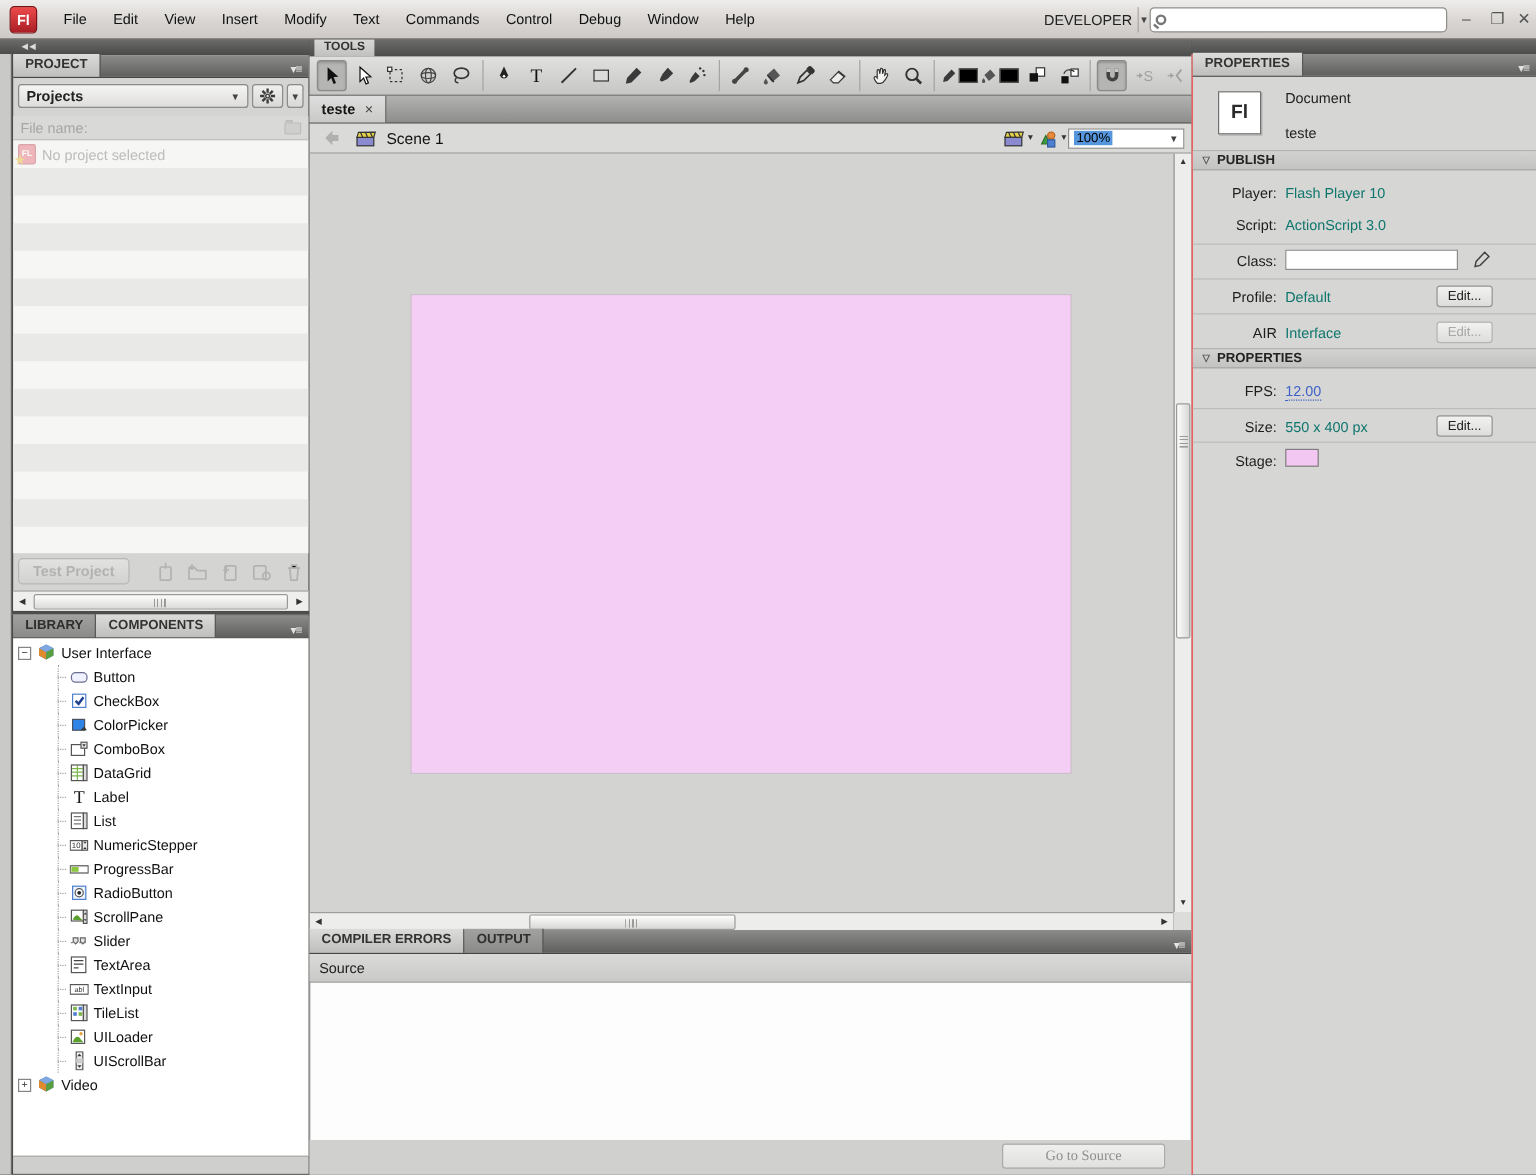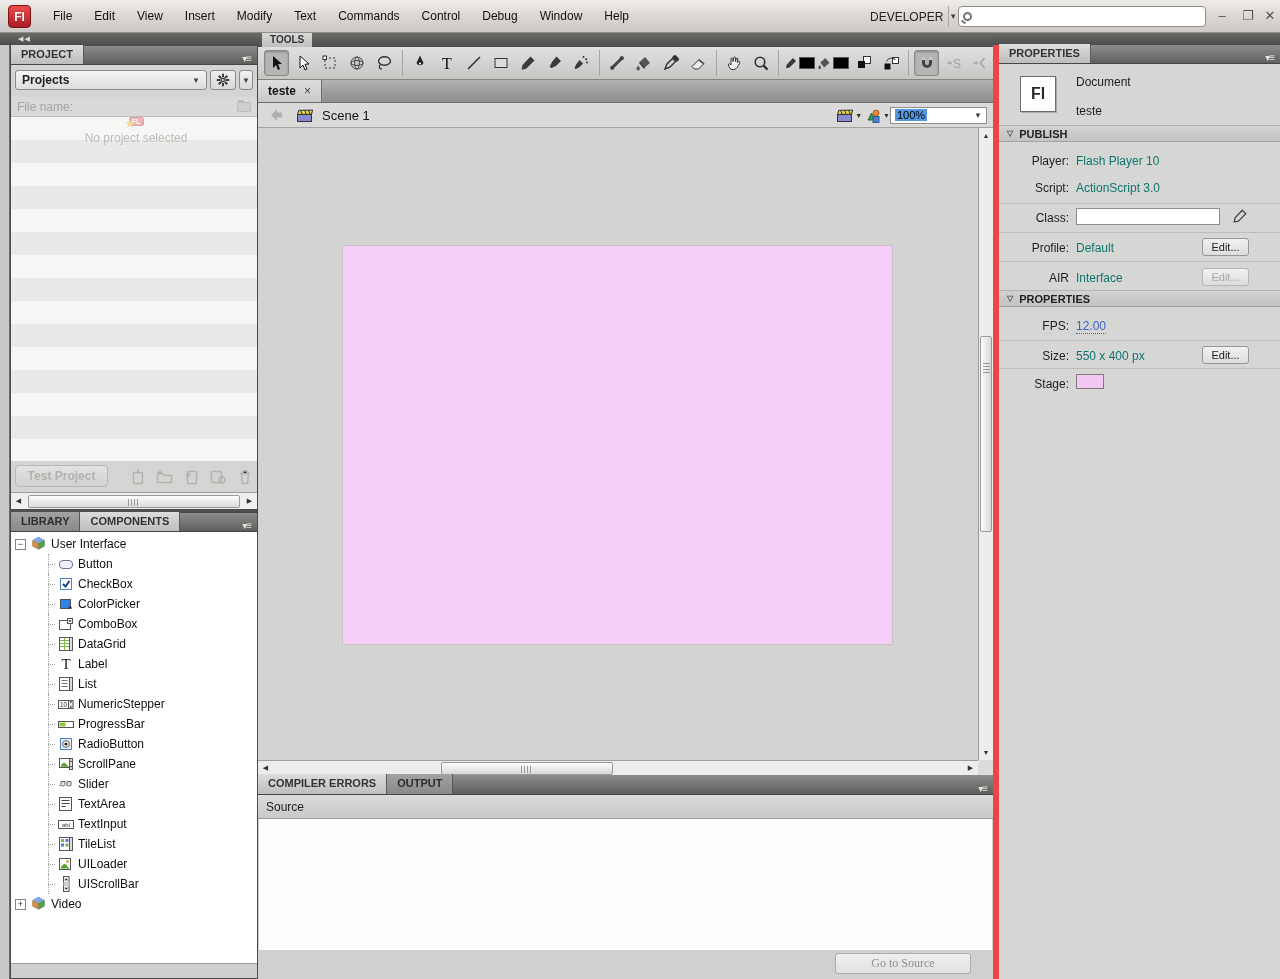--- a/index.html
+++ b/index.html
@@ -46,21 +46,21 @@
     display:flex; align-items:center; justify-content:space-between; padding:0 6px; font-weight:bold; color:#222; }
   .gearbtn { width:26px; height:20px; background:linear-gradient(#f0f0ee,#d8d8d6); border:1px solid #8b8b89; border-radius:3px;
     display:flex; align-items:center; justify-content:center; }
   .minidd { width:14px; height:20px; background:linear-gradient(#f0f0ee,#d8d8d6); border:1px solid #8b8b89; border-radius:3px;
     display:flex; align-items:center; justify-content:center; }
   .filename-row { position:absolute; left:0; top:51px; width:100%; height:20px; background:#d9d9d7; border-bottom:1px solid #bcbcba;
     color:#a6a6a4; display:flex; align-items:center; padding:0 6px; justify-content:space-between; }
   .ghost-folder { width:14px; height:10px; border:1px solid #bdbdbb; border-radius:1px; position:relative; background:#cfcfcd; }
   .ghost-folder::before { content:""; position:absolute; left:0; top:-3px; width:6px; height:2px; background:#bdbdbb; }
   .proj-list { position:absolute; left:0; top:71px; width:246px; height:344px; background:#f6f6f4; overflow:hidden; }
-  .stripe { height:23px;flex-direction:column; }
+  .stripe { height:23px; }
   .stripe:nth-child(even) { background:#e9e9e7; }
   .empty-row { display:flex; align-items:center; gap:5px; padding-left:4px; color:#bcbcba; }
   .fl-doc { width:15px; height:17px; background:#e8828c; border:1px solid #c2626e; border-radius:2px; position:relative; opacity:.55;
     color:#fff; font-size:7px; font-weight:bold; display:flex; align-items:center; justify-content:center; }
   .fl-doc::after { content:"★"; position:absolute; left:-4px; bottom:-4px; color:#e9c348; font-size:10px; }
   .proj-bottom { position:absolute; left:0; top:415px; width:100%; height:30px; display:flex; align-items:center; padding:0 4px; }
   .btn-disabled { width:94px; height:22px; background:linear-gradient(#e2e2e0,#d2d2d0); border:1px solid #b7b7b5; border-radius:4px;
     color:#b2b2b0; font-weight:bold; font-size:12px; display:flex; align-items:center; justify-content:center; }
   .proj-icons { display:flex; gap:10px; margin-left:22px; }
   .scrollbar-h { position:absolute; left:0; top:446px; width:246px; height:17px; background:#efefed; border-top:1px solid #9d9d9b; display:flex; align-items:center; }
@@ -128,21 +128,21 @@
   .col-loc { width:240px; border-right:1px solid #9a9a98; height:24px; line-height:24px; }
   .col-desc { width:422px; border-right:1px solid #9a9a98; height:24px; line-height:24px; }
   .col-src { flex:1; height:24px; line-height:24px; }
   .comp-body { position:absolute; left:1px; top:44px; width:733px; height:131px; background:#fdfdfd; }
   .comp-footer { position:absolute; left:0; top:175px; width:735px; height:29px; background:#d0d0ce;font-family:Liberation Serif, serif; }
   .goto-btn { position:absolute; right:22px; top:3px; width:136px; height:21px; background:linear-gradient(#efefed,#e0e0de);
     border:1px solid #ababa9; border-radius:3px; color:#8f8f8d; font-size:12px; display:flex; align-items:center; justify-content:center; }
 
   
   .strip-right { left:993px; top:33px; width:287px; height:12px; }
-  .props-panel { left:993px; top:45px; width:287px; height:934px; background:#d6d6d4; border-left:6px solid #ef4444; }
+  .props-panel { left:993px; top:45px; width:287px; height:934px; background:#d6d6d4; border-left:1px solid #ef4444; }
   .props-tabbar { position:relative; height:19px; }
   .doc-icon { position:absolute; left:21px; top:31px; width:36px; height:36px; background:#fff; border:1px solid #6f6f6d;
     box-shadow:1px 1px 0 #aaa; display:flex; align-items:center; justify-content:center; font-weight:bold; font-size:16px; color:#2a2a2a; }
   .doc-type { position:absolute; left:77px; top:30px; color:#1e1e1e; }
   .doc-name { position:absolute; left:77px; top:59px; color:#1e1e1e; }
   .sect { position:absolute; left:0; width:287px; height:17px; background:linear-gradient(#d2d2d0,#c3c3c1); border-top:1px solid #b3b3b1; border-bottom:1px solid #a3a3a1;
     display:flex; align-items:center; gap:6px; padding-left:8px; font-size:11px; font-weight:bold; color:#222; }
   .tri { font-size:8px; color:#555; }
   .prow-label { position:absolute; width:70px; text-align:right; color:#1e1e1e; }
   .prow-val { position:absolute; left:77px; color:#0f766e; }

